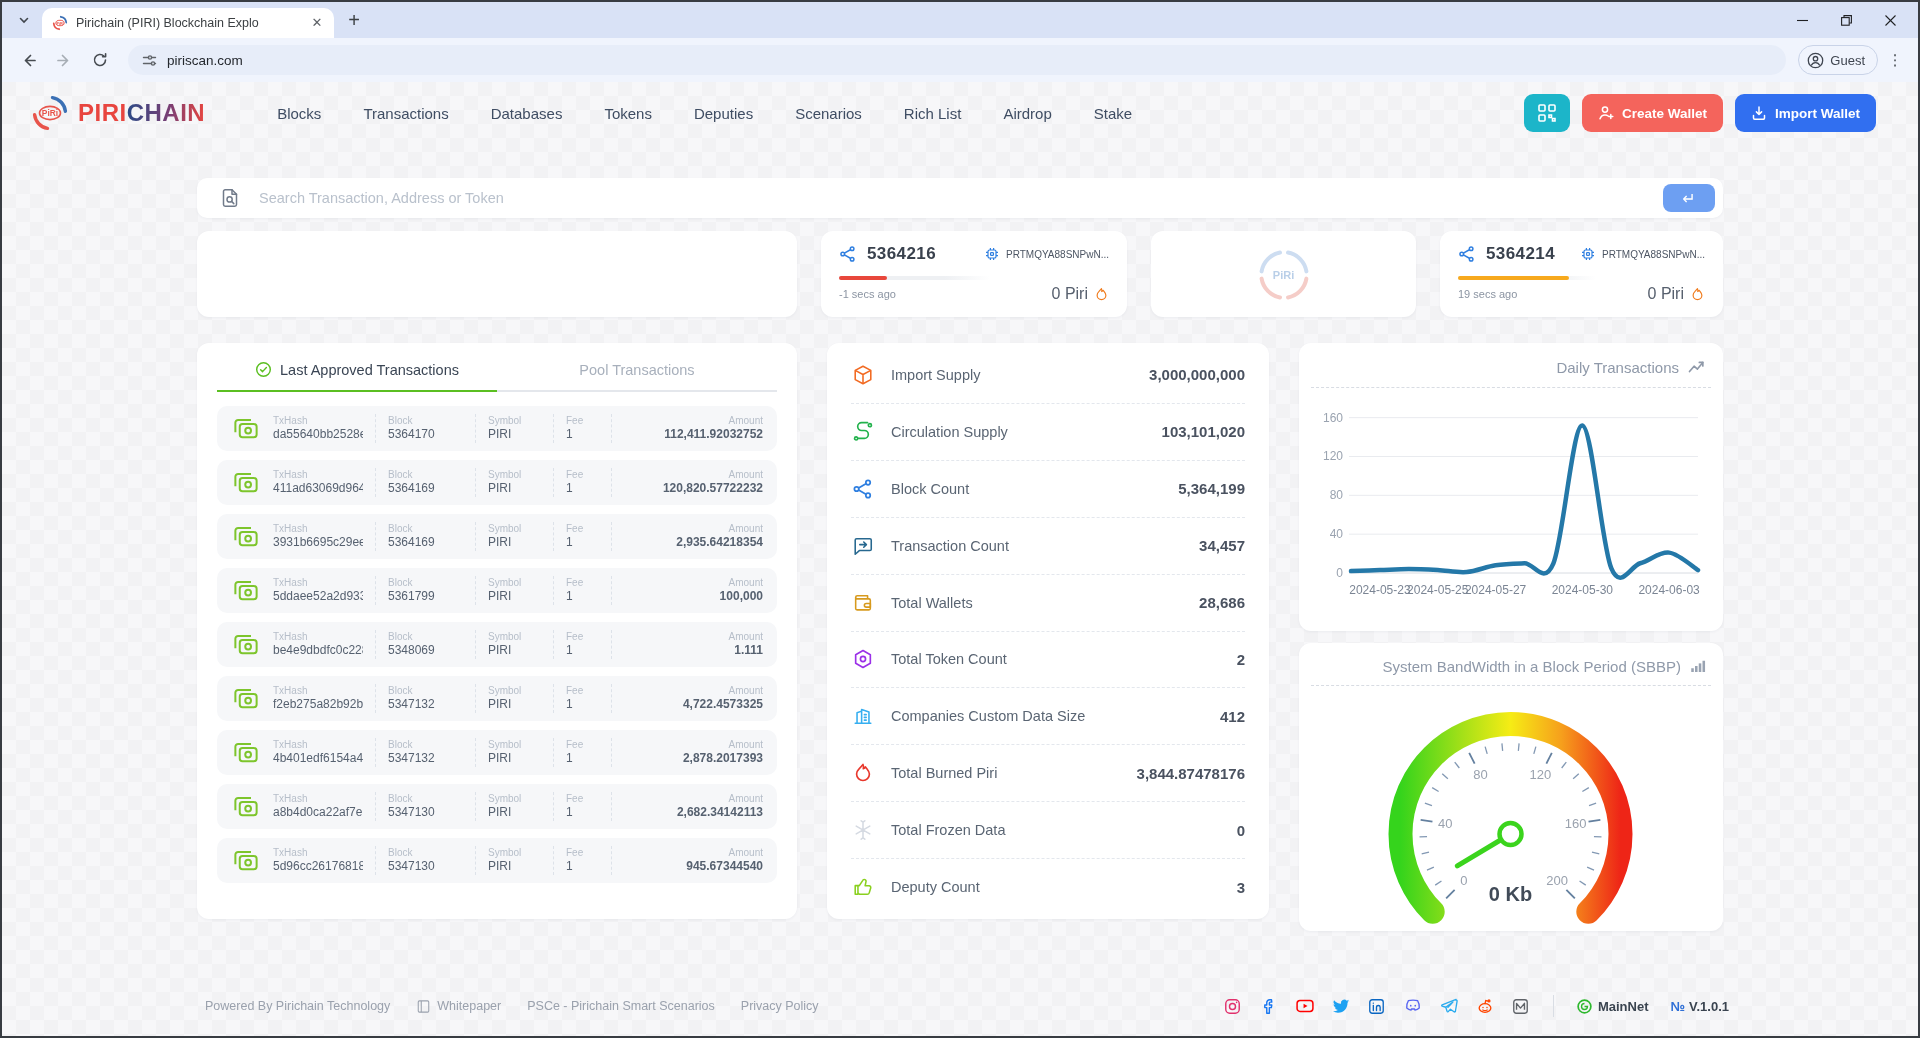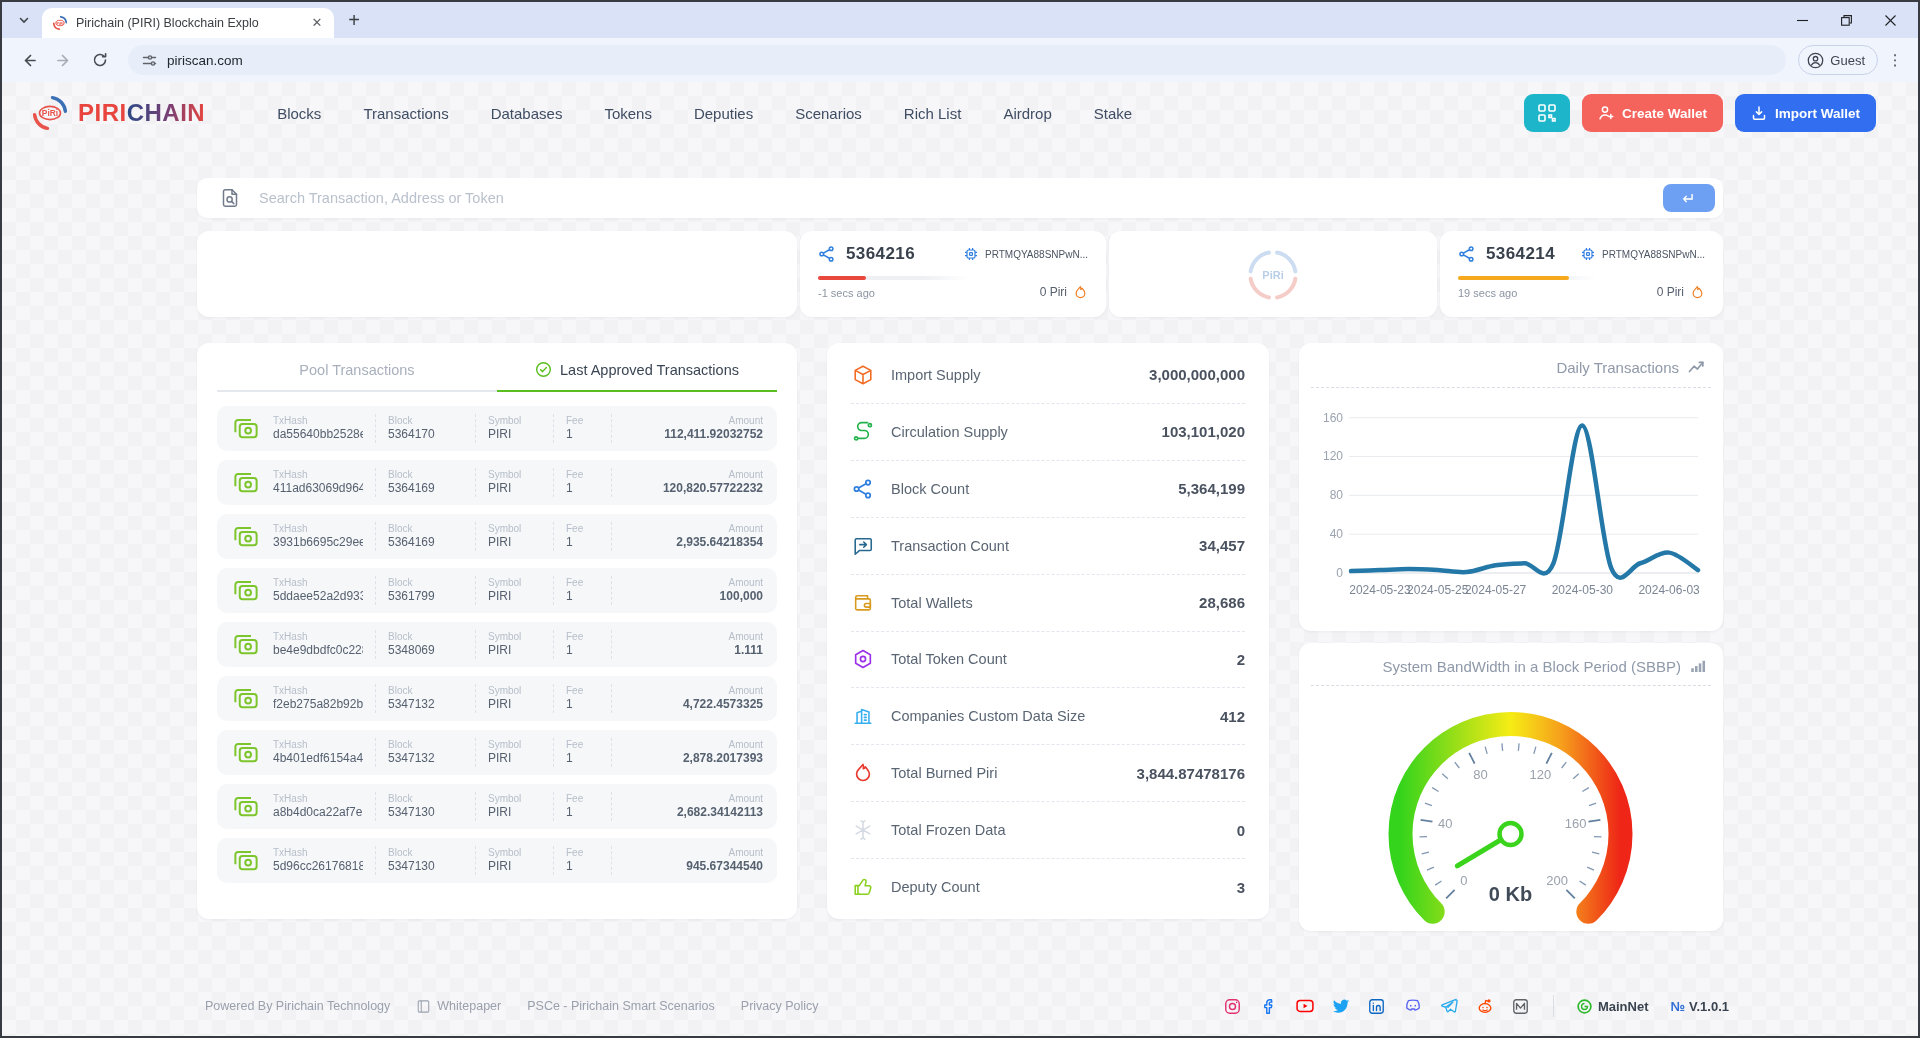--- a/index.html
+++ b/index.html
@@ -45,32 +45,32 @@
   .btn-create { background:#f4645c; }
   .btn-import { background:#316ff0; }
 
   .content { width:1526px; margin:0 auto; padding-top:34px; }
 
   .searchbar { height:40px; background:#fff; border-radius:10px; display:flex; align-items:center; padding:0 8px 0 22px; gap:18px; box-shadow:0 1px 3px rgba(25,39,80,.05); }
   .searchbar input { flex:1; border:none; outline:none; font-size:14.5px; color:#3d4654; background:transparent; font-family:inherit; }
   .searchbar input::placeholder { color:#b9c1cc; }
   .search-submit { width:52px; height:28px; border:none; border-radius:8px; background:#6d9ff2; color:#fff; font-size:16px; }
 
-  .cards-row { display:grid; grid-template-columns:600px 306px 1fr 283px; gap:3px; margin-top:13px; }
+  .cards-row { display:grid; grid-template-columns:600px 306px 1fr 283px; gap:24px; margin-top:13px; }
   .card { background:#fff; border-radius:12px; box-shadow:0 1px 3px rgba(25,39,80,.05); }
   .top-card { height:86px; padding:13px 18px 11px; }
   .bc-line1 { display:flex; align-items:center; gap:10px; }
   .bc-number { font-size:17px; font-weight:700; color:#39414d; letter-spacing:.4px; }
   .bc-address { margin-left:auto; display:flex; align-items:center; gap:6px; font-size:10px; color:#4c5563; }
   .bc-track { width:56%; height:4px; border-radius:2px; margin-top:12px;
     background:linear-gradient(90deg,#eef0f3 70%,rgba(238,240,243,0)); }
   .bc-fill { height:4px; border-radius:2px; }
   .bc-line3 { display:flex; align-items:center; justify-content:space-between; margin-top:5px; }
   .bc-age { font-size:11px; color:#8b94a2; }
-  .bc-burn { display:flex; gap:6px; font-size:12px; color:#57606e; }
+  .bc-burn { display:flex; align-items:center; gap:6px; font-size:16px; color:#57606e; }
   .loader-card { display:flex; align-items:center; justify-content:center; }
   .piri-loader { position:relative; width:58px; height:58px; }
   .piri-loader span { position:absolute; inset:0; display:flex; align-items:center; justify-content:center; font-size:11px; color:#b9cfe8; font-weight:700; }
 
   .main-grid { display:grid; grid-template-columns:600px 442px 424px; gap:30px; margin-top:26px; }
 
   
   .tx-card { height:576px; padding:18px 20px; }
   .tx-tabs { display:flex; }
   .tx-tab { width:50%; display:flex; align-items:center; justify-content:center; gap:8px; padding-bottom:12px; font-size:14.5px; cursor:pointer; }
@@ -362,31 +362,31 @@
                 </span>
             </span>
           </div>
         </div>
       </div>
 
       <div class="main-grid">
 
         <section class="card tx-card">
           <div class="tx-tabs">
-            <div class="tx-tab inactive">
-              <span>Pool Transactions</span>
-            </div>
             <div class="tx-tab active">
               <span>
                   <svg width="17" height="17" viewBox="0 0 20 20" fill="none" stroke="#5bbf21" stroke-width="1.7" stroke-linecap="round" stroke-linejoin="round">
                     <circle cx="10" cy="10" r="8"></circle>
                     <path d="m6.6 10.2 2.3 2.3 4.5-4.8"></path>
                   </svg>
                 </span>
               <span>Last Approved Transactions</span>
+            </div>
+            <div class="tx-tab inactive">
+              <span>Pool Transactions</span>
             </div>
           </div>
           <div class="tx-list">
 
             <div class="tx-row">
               <span>
                   <svg width="30" height="30" viewBox="0 0 24 24" fill="none" stroke="#7dc52c" stroke-width="1.6">
                     <path d="M3.5 14.5V7a2.2 2.2 0 0 1 2.2-2.2H16"></path>
                     <rect x="7" y="8" width="13.5" height="10.5" rx="2.2"></rect>
                     <circle cx="13.7" cy="13.2" r="2.3"></circle>

